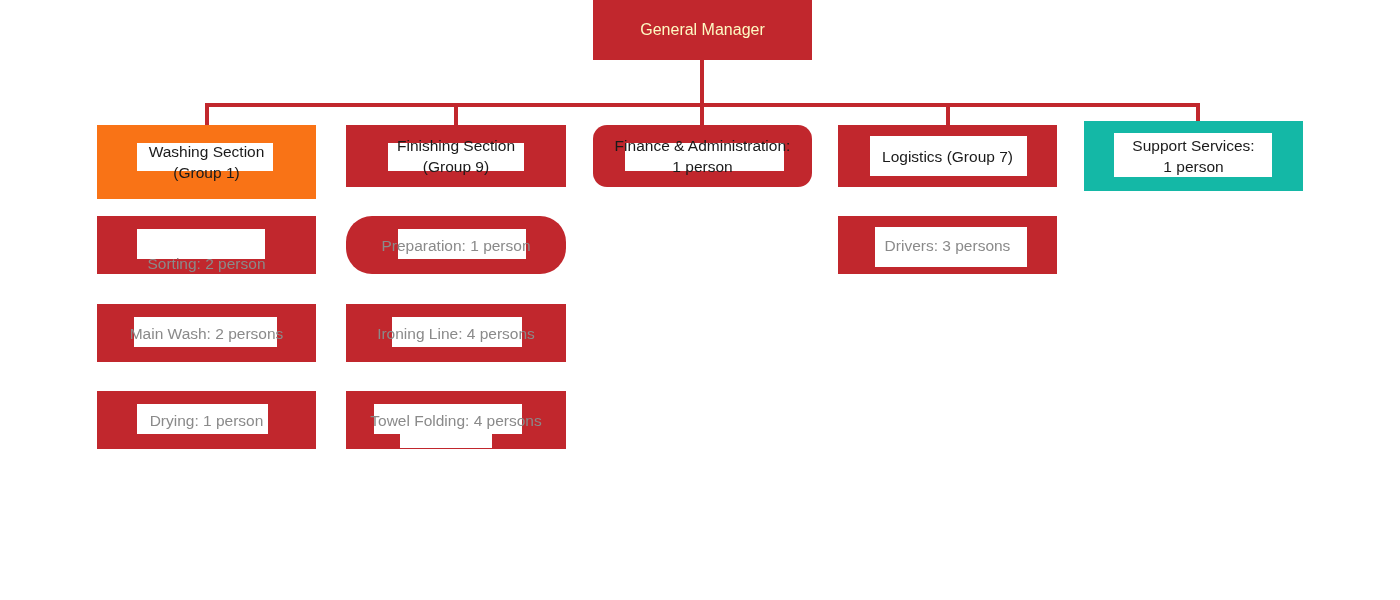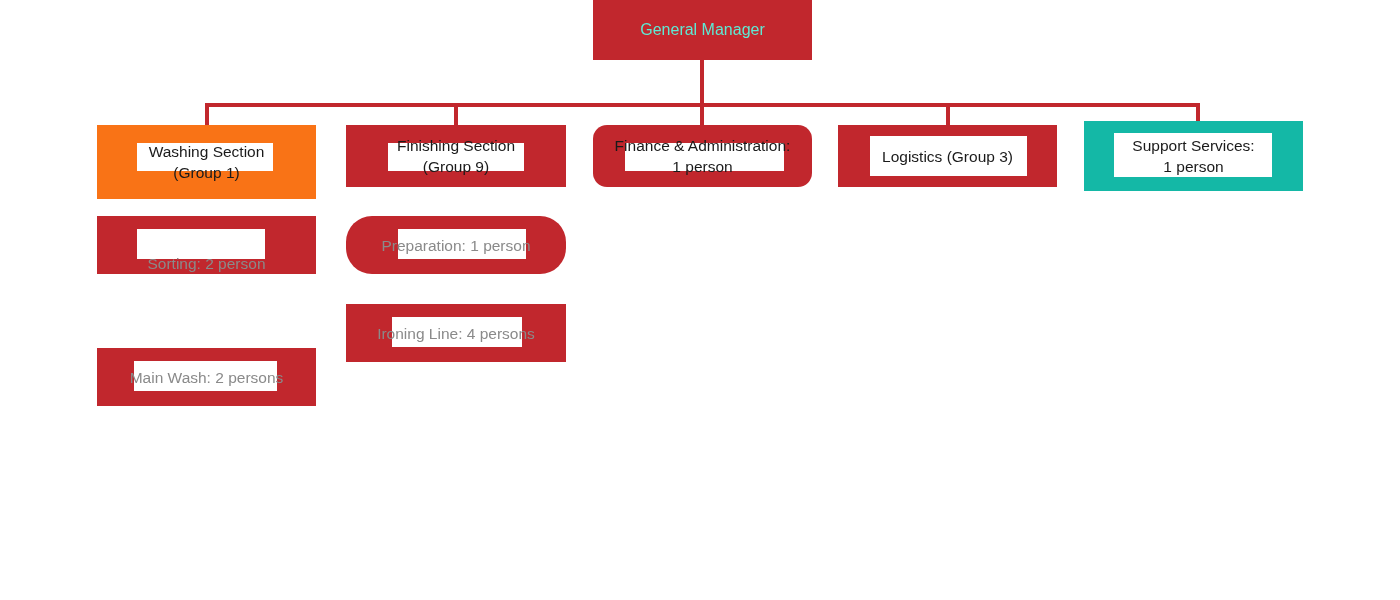--- a/index.html
+++ b/index.html
@@ -36,21 +36,21 @@
     box-sizing: border-box;
     display: flex;
     align-items: center;
     justify-content: center;
   }
 
   .node-root {
     background: #C1272D;
   }
   .node-root .node-text {
-    color: #5eead4;
+    color: #fef9c3;
     font-size: 16px;
     line-height: 20px;
     text-align: center;
     white-space: pre-line;
   }
 
   
   .label-plate {
     position: absolute;
     background: #ffffff;
@@ -96,44 +96,57 @@
     </div>
     <div class="node node-level2" style="left: 97px; top: 125px; width: 219px; height: 74px; background: #f97316;">
       <div class="label-plate" style="left: 40px; top: 18px; width: 136px; height: 28px; background: rgb(255, 255, 255);"></div>
       <div class="node-text">Washing Section
 (Group 1)</div>
     </div>
     <div class="node node-level3" style="left: 97px; top: 216px; width: 219px; height: 58px; background: rgb(193, 39, 45); align-items: flex-end;">
       <div class="label-plate" style="left: 40px; top: 13px; width: 128px; height: 30px; background: rgb(255, 255, 255);"></div>
       <div class="node-text">Sorting: 2 person</div>
     </div>
-    <div class="node node-level3" style="left: 97px; top: 304px; width: 219px; height: 58px; background: rgb(193, 39, 45); margin-top: 44px;">
+    <div class="node node-level3" style="left: 97px; top: 304px; width: 219px; height: 58px; background: rgb(193, 39, 45);">
       <div class="label-plate" style="left: 37px; top: 13px; width: 143px; height: 30px; background: rgb(255, 255, 255);"></div>
       <div class="node-text">Main Wash: 2 persons</div>
+    </div>
+    <div class="node node-level3" style="left: 97px; top: 391px; width: 219px; height: 58px; background: rgb(193, 39, 45);">
+      <div class="label-plate" style="left: 40px; top: 13px; width: 131px; height: 30px; background: rgb(255, 255, 255);"></div>
+      <div class="node-text">Drying: 1 person</div>
     </div>
     <div class="node node-level2" style="left: 346px; top: 125px; width: 220px; height: 62px; background: rgb(193, 39, 45);">
       <div class="label-plate" style="left: 42px; top: 18px; width: 136px; height: 28px; background: rgb(255, 255, 255);"></div>
       <div class="node-text">Finishing Section
 (Group 9)</div>
     </div>
     <div class="node node-level2" style="left: 593px; top: 125px; width: 219px; height: 62px; background: rgb(193, 39, 45); border-radius: 14px;">
       <div class="label-plate" style="left: 32px; top: 18px; width: 159px; height: 28px; background: rgb(255, 255, 255);"></div>
       <div class="node-text">Finance &amp; Administration:
 1 person</div>
     </div>
     <div class="node node-level2" style="left: 838px; top: 125px; width: 219px; height: 62px; background: rgb(193, 39, 45);">
       <div class="label-plate" style="left: 32px; top: 11px; width: 157px; height: 40px; background: rgb(255, 255, 255);"></div>
-      <div class="node-text">Logistics (Group 3)</div>
+      <div class="node-text">Logistics (Group 7)</div>
     </div>
     <div class="node node-level2" style="left: 1084px; top: 121px; width: 219px; height: 70px; background: #14b8a6;">
       <div class="label-plate" style="left: 30px; top: 12px; width: 158px; height: 44px; background: rgb(255, 255, 255);"></div>
       <div class="node-text">Support Services:
 1 person</div>
     </div>
     <div class="node node-level3" style="left: 346px; top: 216px; width: 220px; height: 58px; background: rgb(193, 39, 45); border-radius: 26px;">
       <div class="label-plate" style="left: 52px; top: 13px; width: 128px; height: 30px; background: rgb(255, 255, 255);"></div>
       <div class="node-text">Preparation: 1 person</div>
     </div>
     <div class="node node-level3" style="left: 346px; top: 304px; width: 220px; height: 58px; background: rgb(193, 39, 45);">
       <div class="label-plate" style="left: 46px; top: 13px; width: 130px; height: 30px; background: rgb(255, 255, 255);"></div>
       <div class="node-text">Ironing Line: 4 persons</div>
     </div>
+    <div class="node node-level3" style="left: 346px; top: 391px; width: 220px; height: 58px; background: rgb(193, 39, 45);">
+      <div class="label-plate" style="left: 28px; top: 13px; width: 148px; height: 30px; background: rgb(255, 255, 255);"></div>
+      <div class="label-plate secondary" style="left: 54px; top: 13px; width: 92px; height: 44px; background: rgb(255, 255, 255);"></div>
+      <div class="node-text">Towel Folding: 4 persons</div>
+    </div>
+    <div class="node node-level3" style="left: 838px; top: 216px; width: 219px; height: 58px; background: rgb(193, 39, 45);">
+      <div class="label-plate" style="left: 37px; top: 11px; width: 152px; height: 40px; background: rgb(255, 255, 255);"></div>
+      <div class="node-text">Drivers: 3 persons</div>
+    </div>
   </div>
 
 </body></html>

